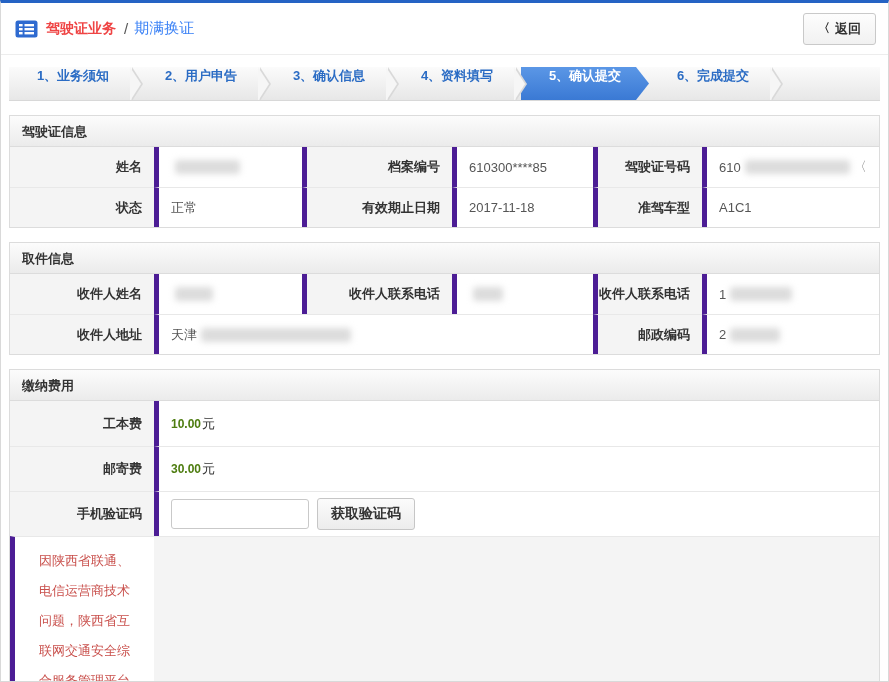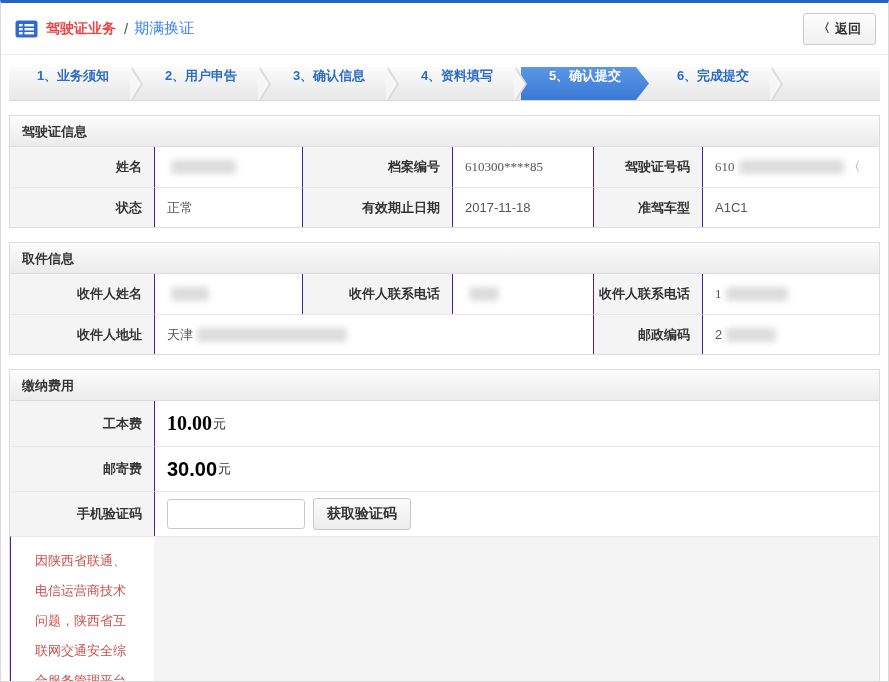--- a/index.html
+++ b/index.html
@@ -75,36 +75,36 @@
     font-weight:bold; color:#333; font-size:13px;
     background:linear-gradient(#fcfcfc,#ebebeb);
     border-bottom:1px solid #dcdcdc;
   }
   .tbl6 { display:grid; grid-template-columns:144px 148px 150px 141px 109px 1fr; }
   .tbl2 { display:grid; grid-template-columns:144px 1fr; }
   .c {
     min-height:40px; display:flex; align-items:center;
     border-top:1px solid #e8e8e8; font-size:13px;
   }
-  .c.nt { border-top:none;font-family:Liberation Serif, serif; }
-  .c.bl { border-left:1px solid #4c1d95; }
+  .c.nt { border-top:none; }
+  .c.bl { border-left:5px solid #4c1d95; }
   .lbl { background:#f4f4f4; justify-content:flex-end; padding-right:12px; font-weight:bold; color:#333; }
   .val { background:#fff; justify-content:flex-start; padding-left:12px; color:#555; }
   .tall { min-height:45px; }
   .span3 { grid-column:2 / 5; }
   
   .redact {
     display:inline-block; height:14px; border-radius:3px;
     background:#dcdcdc; filter:blur(3px);
     vertical-align:middle; margin:0 4px;
   }
   .w30{width:30px}.w38{width:38px}.w50{width:50px}.w62{width:62px}.w65{width:65px}.w105{width:105px}.w150{width:150px}
   .suffix-faint { color:#8a8a8a; }
   
-  .fee-amt { color:#000000; font-weight:bold; font-size:20px; }
+  .fee-amt { color:#4d7c0f; font-weight:bold; font-size:12px; }
   .fee-unit { color:#333; font-size:13px; margin-left:1px; }
   .code-input {
     width:138px; height:30px; padding:0 8px;
     border:1px solid #c9c9c9; border-radius:3px;
     font-size:13px; color:#333; outline:none;
     font-family:"Liberation Sans","DejaVu Sans",sans-serif;
   }
   .code-btn {
     margin-left:8px; padding:6px 13px;
     background:linear-gradient(#fbfbfb,#ececec);

